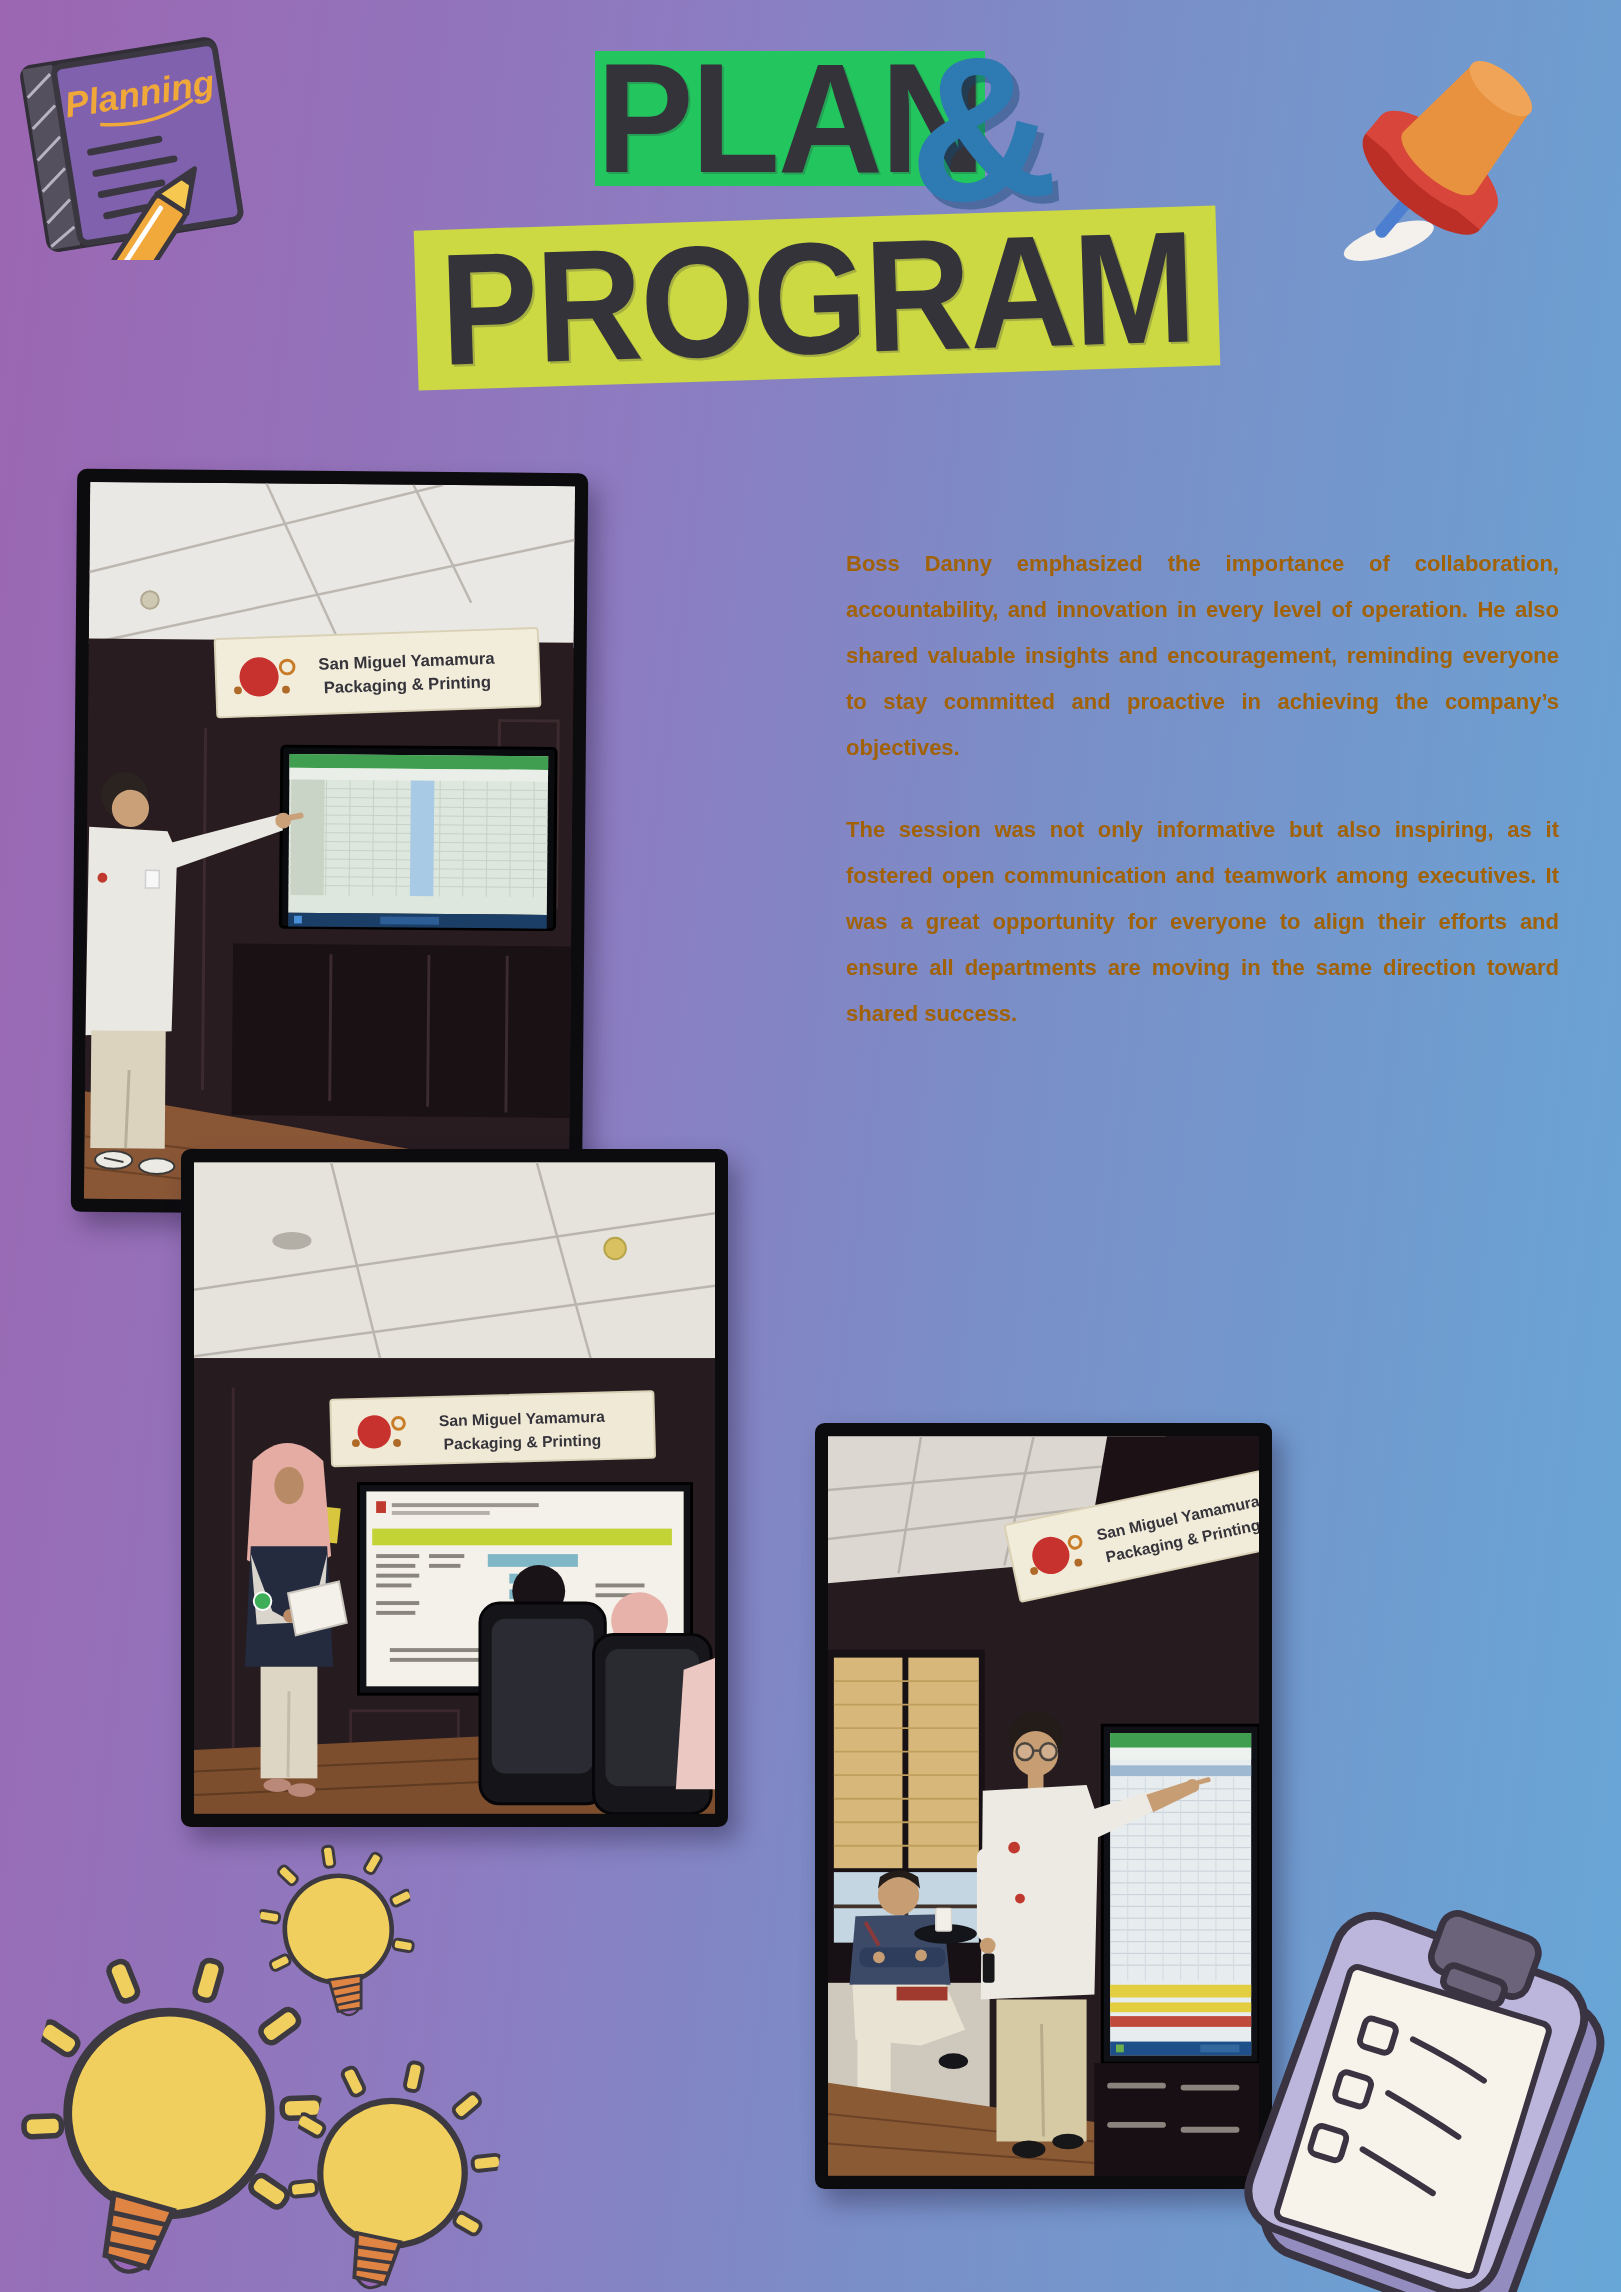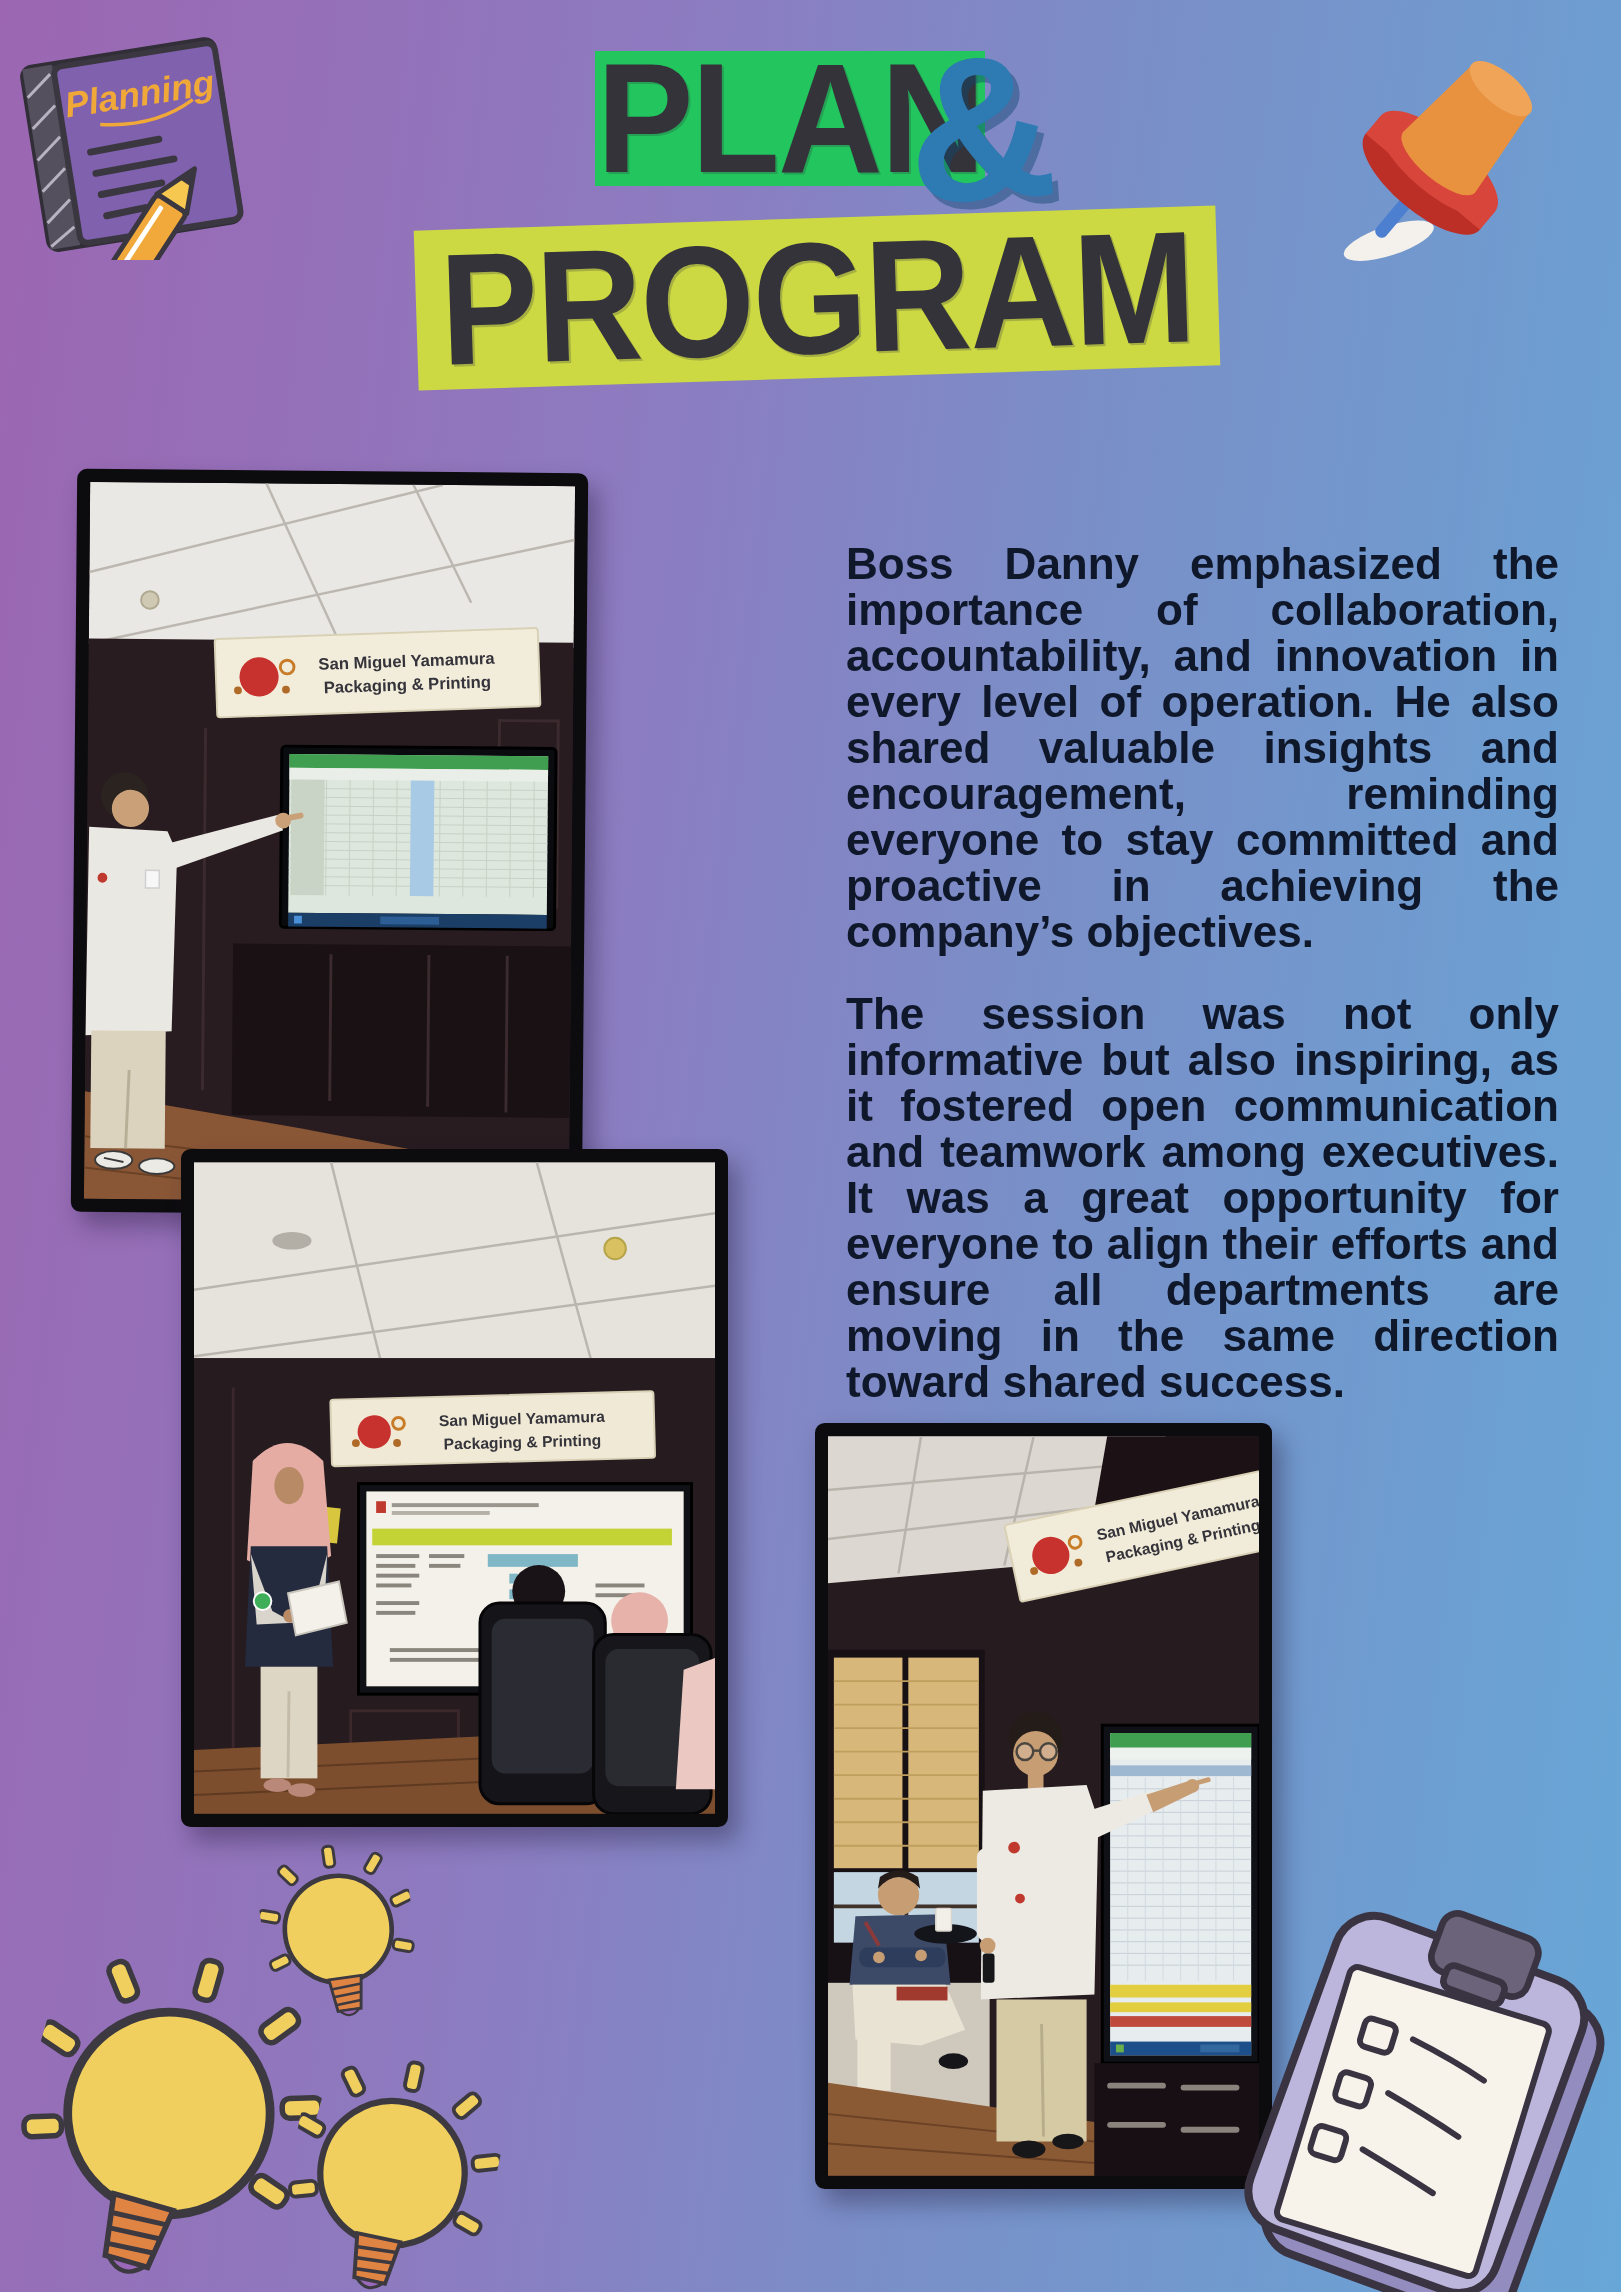--- a/index.html
+++ b/index.html
@@ -21,22 +21,22 @@
     text-shadow:5.9px 7.8px 0 rgba(18,70,112,.45);transform:rotate(-4deg);line-height:1;}
   
   .photo{position:absolute;border:13.7px solid #0c0b0e;border-radius:9.8px;background:#241a1e;
     box-shadow:9.8px 13.7px 23.5px rgba(30,20,50,.38);}
   .photo svg{display:block;}
   #photo-1{left:74px;top:471px;z-index:1;transform:rotate(.5deg);}
   #photo-2{left:181px;top:1149px;z-index:2;}
   #photo-3{left:815px;top:1423px;z-index:2;}
   
   .article{left:846px;top:541px;width:713px;z-index:2;}
-  .article p{margin:0 0 36px 0;font-size:44px;line-height:46px;font-weight:bold;
-    color:#0f172a;text-align:justify;}
+  .article p{margin:0 0 36px 0;font-size:22px;line-height:46px;font-weight:bold;
+    color:#a16207;text-align:justify;}
   
   #notebook{left:7.8px;top:21.6px;width:253px;height:238px;z-index:5;}
   #pushpin{left:1328px;top:24.5px;width:255px;height:255px;z-index:5;}
   #bulb-large{left:24.5px;top:1946px;width:286px;height:341px;transform:rotate(16deg);z-index:3;}
   #bulb-small{left:263px;top:1841px;width:151px;height:180px;transform:rotate(-8deg);z-index:3;}
   #bulb-medium{left:290px;top:2054px;width:204px;height:243px;transform:rotate(12deg);z-index:3;}
   #clipboard{left:1262px;top:1906px;width:333px;height:400px;transform:rotate(20deg);z-index:6;}
   svg text{font-family:"Liberation Sans",sans-serif;}
 </style>
 </head>

